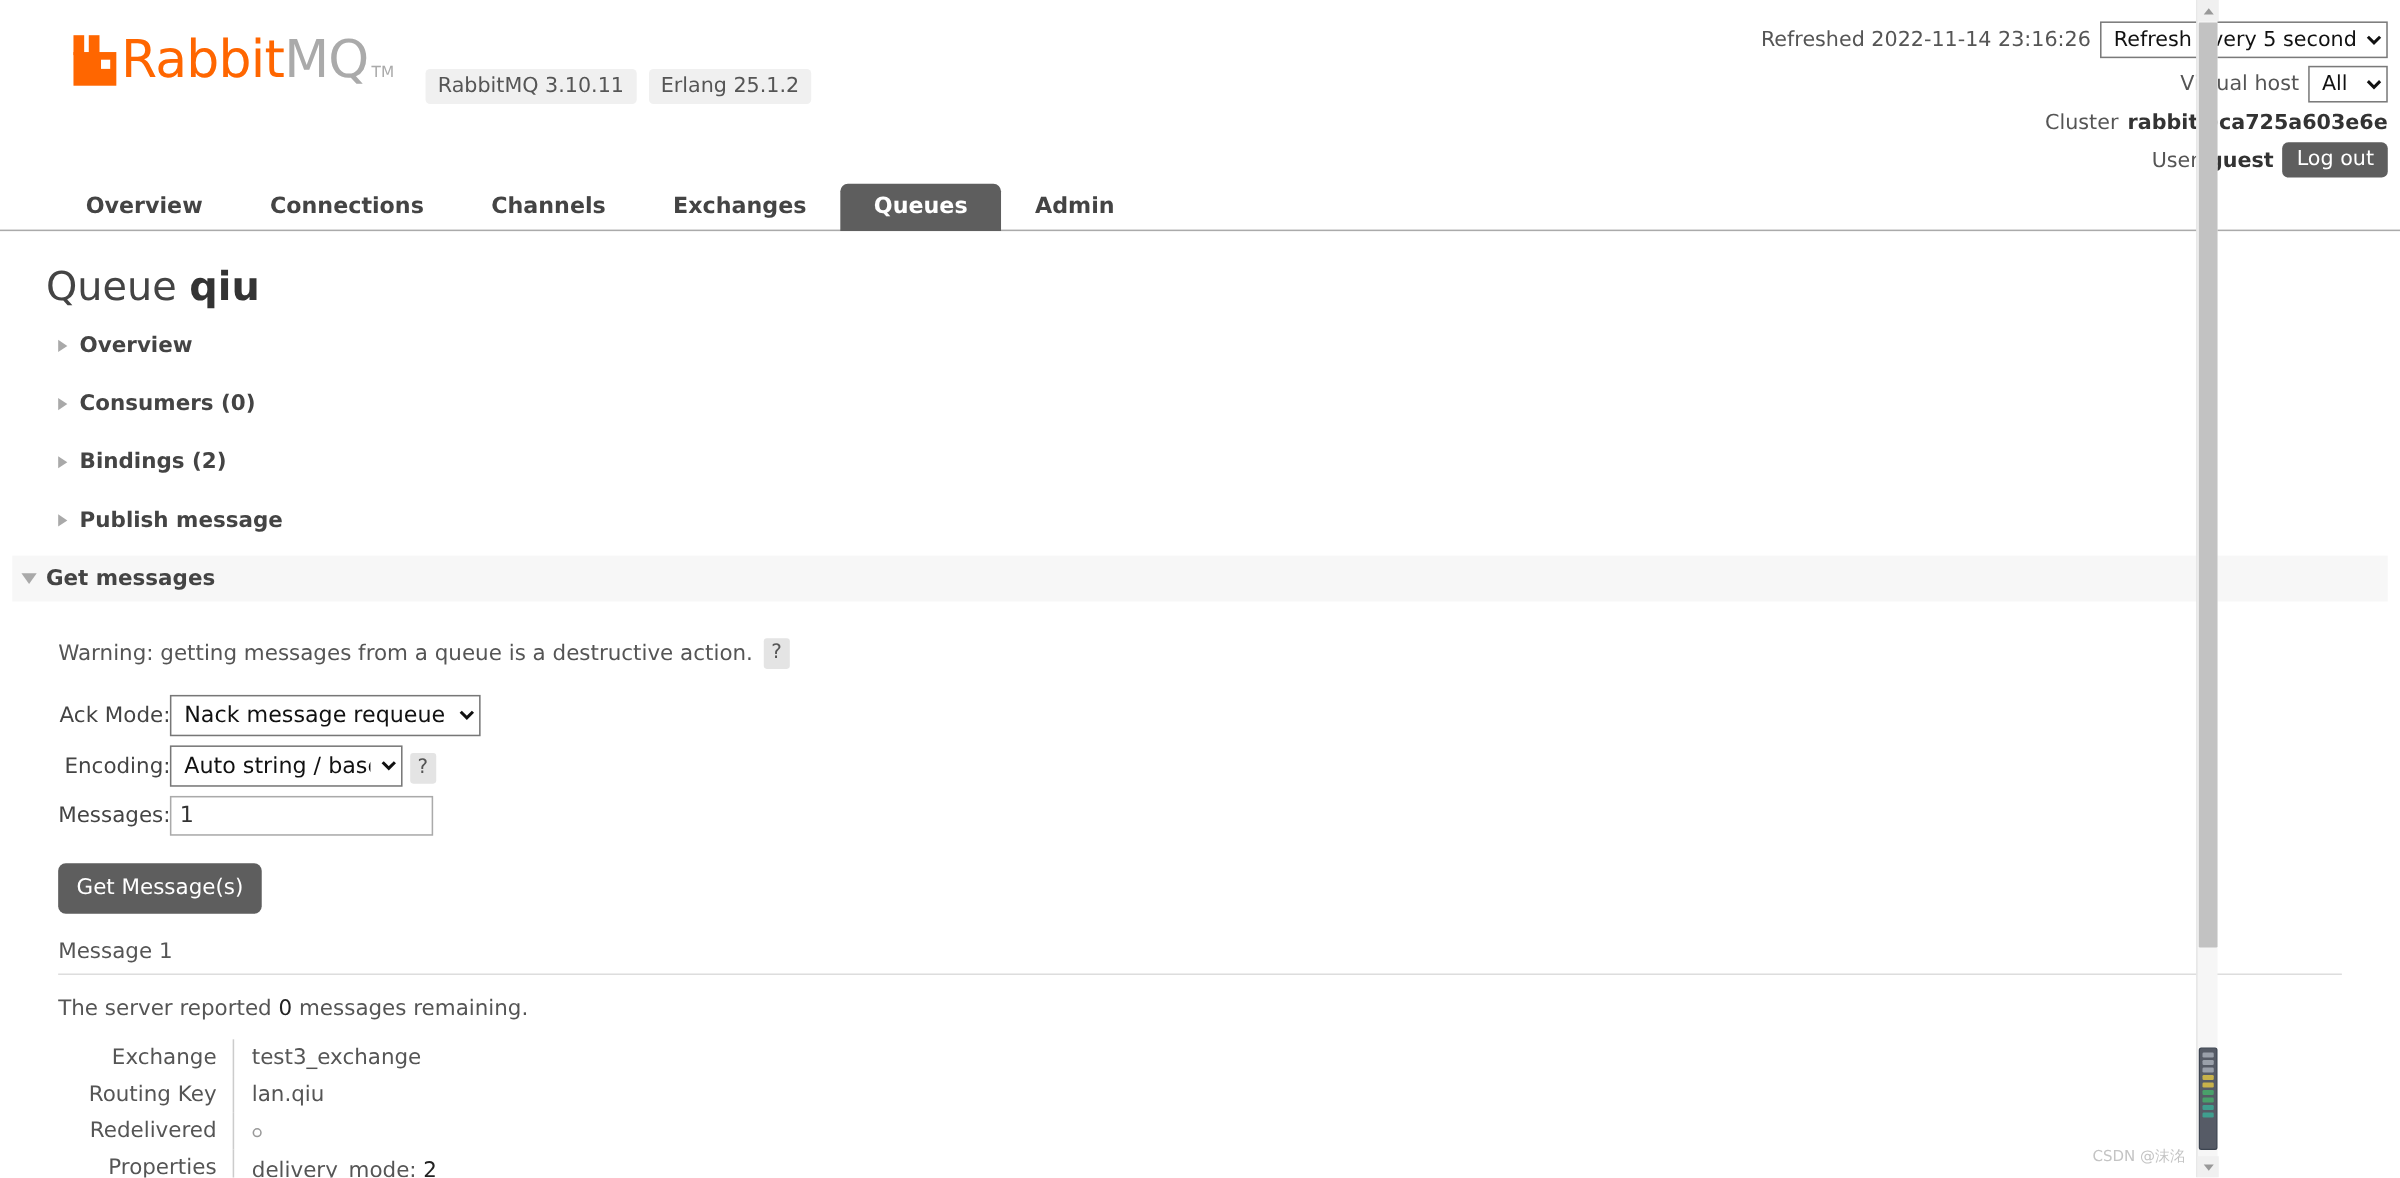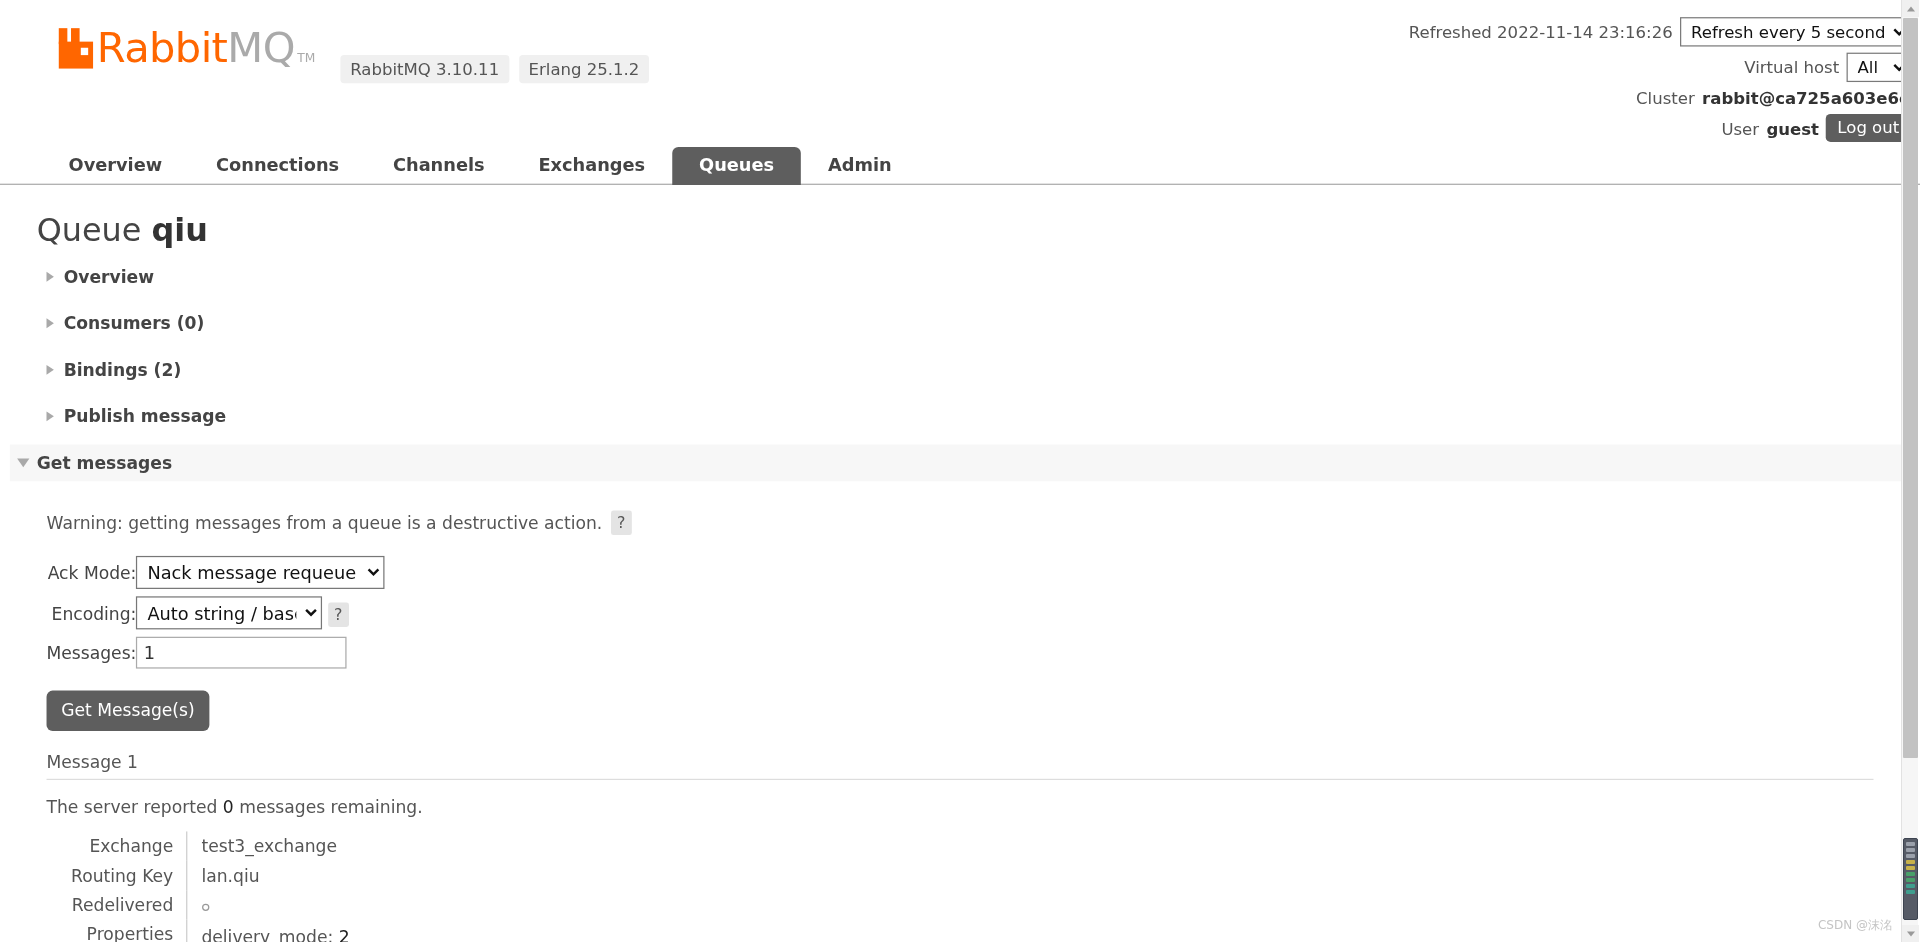--- a/index.html
+++ b/index.html
@@ -6,21 +6,21 @@
   html, body {
     margin: 0; padding: 0;
     width: 1920px; height: 942px;
     overflow: hidden;
     background: #ffffff;
     font-family: "DejaVu Sans", "Liberation Sans", sans-serif;
     color: #444;
   }
   #page {
     position: relative;
-    width: 1918px; height: 942px;
+    width: 1774px; height: 942px;
     background: #fff;
   }
   
   #scaler {
     position: absolute;
     top: 0; left: 0;
     width: 1568px;
     height: 770px;
     transform: scale(1.2245);
     transform-origin: top left;

